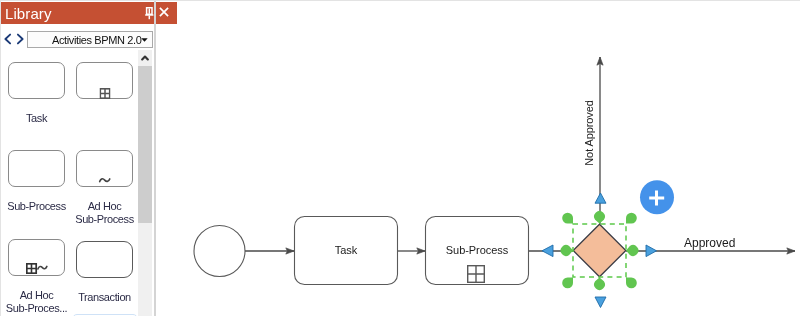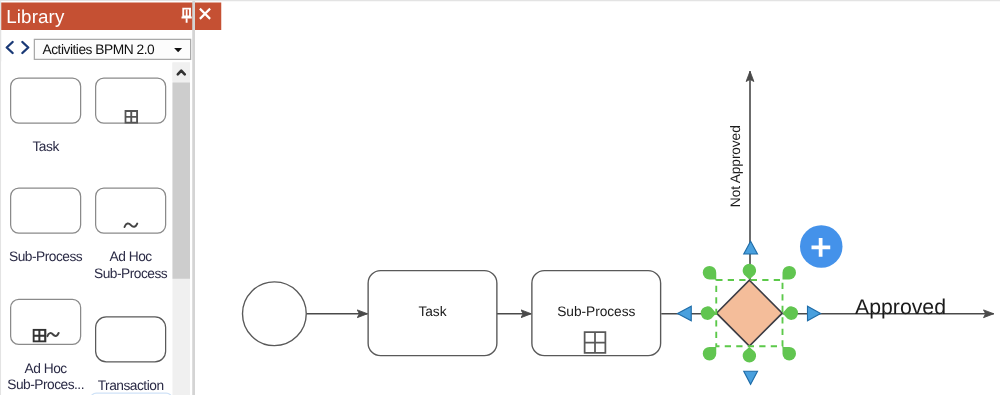--- a/index.html
+++ b/index.html
@@ -42,21 +42,21 @@
 
   
   .lib-toolbar { position:absolute; left:1px; top:26px; width:153px; height:20px; }
   .nav-arrows { position:absolute; left:2px; top:4px; display:flex; gap:4px; }
   .nav-arrow { width:9px; height:12px; display:block; }
   .lib-select {
     position:absolute; left:26px; top:4px; width:126px; height:17px;
     background:#fcfcfc; border:1px solid #a9a9a9;
     display:flex; align-items:center;
   }
-  .lib-select-label { font-size:11px; color:#111; margin-left:6px; white-space:nowrap; letter-spacing:-0.38px; }
+  .lib-select-label { font-size:11px; color:#111; margin-left:24px; white-space:nowrap; letter-spacing:-0.38px; }
   .lib-select-caret { margin-left:auto; margin-right:6px; display:block; line-height:0; }
 
   
   .next-row-hint { position:absolute; left:71px; top:265px; width:66px; height:14px; border:1px solid #cfe2f7; border-radius:5px; background:#ffffff; }
   .lib-body { position:absolute; left:1px; top:48px; width:153px; height:267px; background:#ffffff; overflow:hidden; }
   .lib-grid { position:absolute; left:0; top:0; width:137px; }
   .lib-item { position:absolute; width:67px; }
   .lib-shape { position:relative; width:57px; height:37px; margin:0 auto; }
   .lib-label { text-align:center; font-size:11px; line-height:13px; color:#2b2b46; margin-top:13px;
                font-family:"Liberation Sans", sans-serif; letter-spacing:-0.4px; }
@@ -74,21 +74,21 @@
   .sb-up { position:absolute; left:0; top:0; width:14px; height:15px; background:#f0f0f0; display:flex; align-items:center; justify-content:center; }
   .sb-thumb { position:absolute; left:0; top:16px; width:14px; height:157px; background:#cdcdcd; }
 
   
   .canvas { position:absolute; left:0; top:0; width:800px; height:316px; background:transparent; }
   .canvas-svg { position:absolute; left:0; top:0; display:block; }
   .shape-label { position:absolute; font-size:11px; color:#1b1b1b; white-space:nowrap;
                  font-family:"Liberation Sans", sans-serif; letter-spacing:-0.05px; }
   .lbl-task { left:294px; top:244px; width:104px; text-align:center; }
   .lbl-subprocess { left:425px; top:244px; width:104px; text-align:center; }
-  .flow-label { position:absolute; font-size:17px; color:#1b1b1b; white-space:nowrap;
+  .flow-label { position:absolute; font-size:12px; color:#1b1b1b; white-space:nowrap;
                 font-family:"Liberation Sans", sans-serif; letter-spacing:0px; }
   .lbl-approved { left:684px; top:236px; }
   .lbl-notapproved { left:589px; top:133px; width:0; height:0; overflow:visible; font-size:11px; letter-spacing:-0.1px; }
   .lbl-notapproved > span { position:absolute; left:0; top:0; transform:translate(-50%,-50%) rotate(-90deg); display:block; white-space:nowrap; }
 </style>
 </head>
 <body>
 
 <div id="app">
   <div class="top-hairline"></div>
@@ -173,21 +173,21 @@
             <div class="lib-shape">
               <span class="rr"></span>
               <svg class="mk mk-gt" width="22" height="11" viewBox="0 0 22 11">
                 <rect x="0.8" y="0.8" width="9.4" height="9.4" fill="#fff" stroke="#333" stroke-width="1.7"></rect>
                 <path d="M5.5 0.9 V10.1 M0.9 5.5 H10.1" stroke="#333" stroke-width="1.6"></path>
                 <path d="M11.9 5.9 C13.1 2.9 14.9 2.9 16.4 4.6 C17.9 6.3 19.7 6.3 20.9 3.4" stroke="#444" stroke-width="1.6" fill="none" stroke-linecap="round"></path>
               </svg>
             </div>
             <div class="lib-label"><span>Ad Hoc</span><br><span>Sub-Proces...</span></div>
           </div>
-          <div class="lib-item" style="left: 70px; top: 204px;">
+          <div class="lib-item" style="left: 70px; top: 192px;">
             <div class="lib-shape">
               <span class="rr thick"></span>
             </div>
             <div class="lib-label"><span>Transaction</span></div>
           </div>
         </div>
       <div class="next-row-hint" style="border-color: rgb(207, 226, 247);"></div>
     </div>
 
     <div class="scrollbar">

